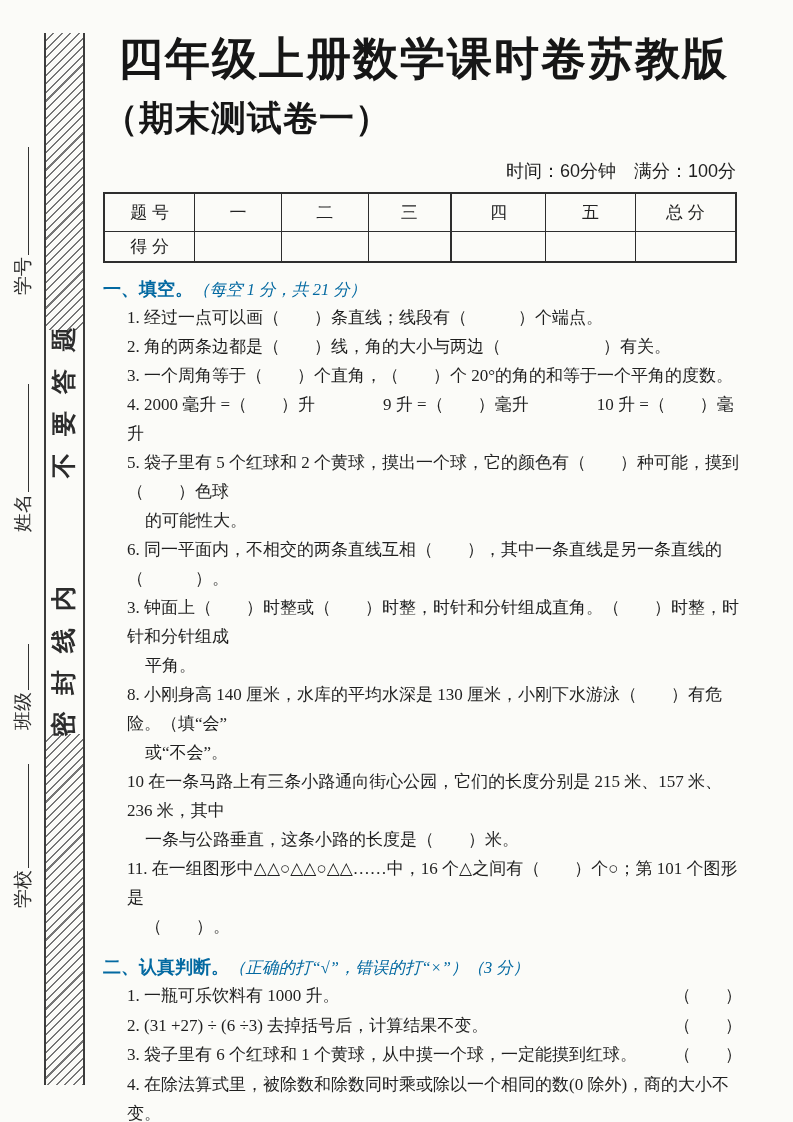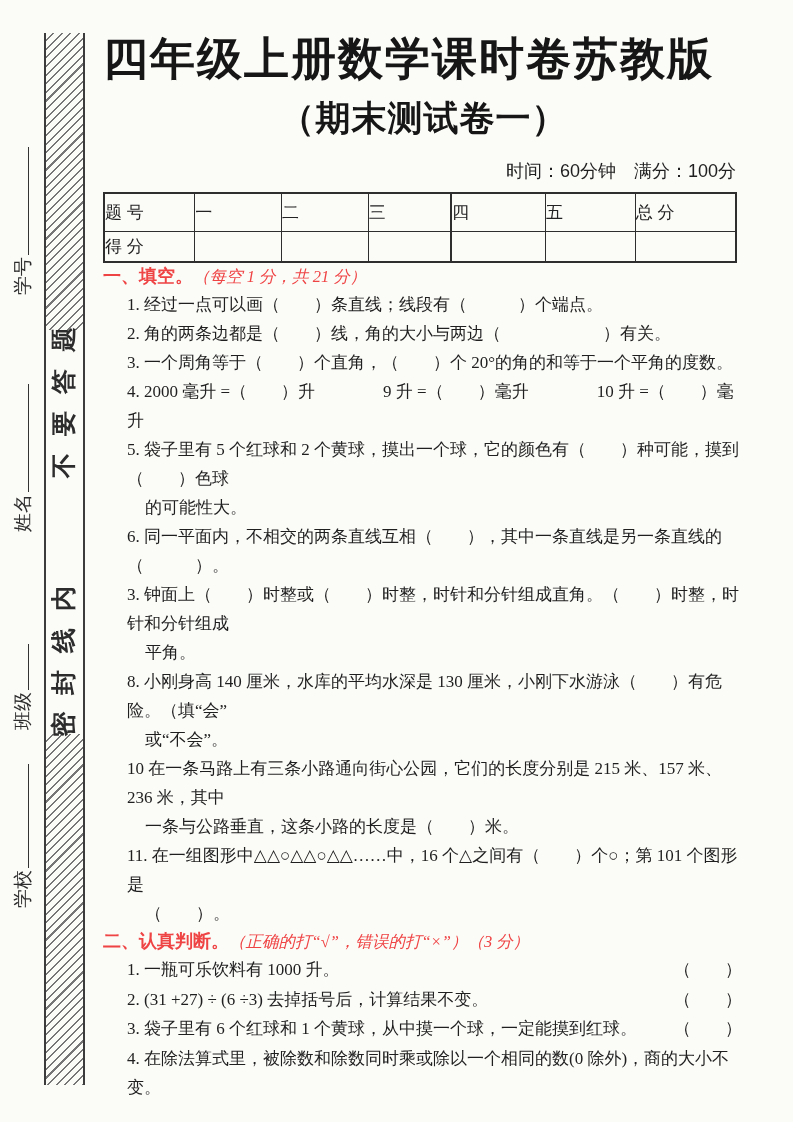--- a/index.html
+++ b/index.html
@@ -35,47 +35,47 @@
   .field{font-size:19px;line-height:23px;color:#2c2c2c;}
   .blank-line{
     display:inline-block;height:0.95em;
     border-bottom:1.4px solid #333;margin-left:2px;
   }
   
   .content{position:absolute;left:103px;top:28px;width:641px;}
   .exam-title{
     font-family:Liberation Serif, serif;
     font-weight:bold;font-size:45px;line-height:58px;
-    letter-spacing:2px;margin:2px 0 6px 0;color:#161616;
+    text-align:center;letter-spacing:2px;margin:2px 0 6px 0;color:#161616;
   }
   .exam-subtitle{
     font-family:"Liberation Sans","DejaVu Sans",sans-serif;
     font-weight:bold;font-size:35px;line-height:48px;
-    text-align:center;letter-spacing:1px;margin-bottom:8px;color:#161616;
+    text-align:left;letter-spacing:1px;margin-bottom:8px;color:#161616;
   }
   .info-line{
     font-family:"Liberation Sans","DejaVu Sans",sans-serif;
     font-size:18px;text-align:right;padding-right:8px;margin:17px 0 9px 0;
   }
   table.score{
     border-collapse:collapse;width:634px;
     font-family:"Liberation Sans","DejaVu Sans",sans-serif;
     font-size:17px;color:#222;
     border:2.2px solid #2e2e2e;
   }
   table.score td{
-    border:1.3px solid #2e2e2e;text-align:left;padding:0;
+    border:1.3px solid #2e2e2e;text-align:center;padding:0;
   }
   table.score tr.hdr td{height:37px;}
   table.score tr.scr td{height:29px;}
   table.score td.sep{border-left:2.2px solid #2e2e2e;}
   
   .sec-heading{
     font-family:"Liberation Sans","DejaVu Sans",sans-serif;
-    font-weight:bold;font-size:18px;line-height:27px;color:#ef4444;
+    font-weight:bold;font-size:18px;line-height:27px;margin-top:13px;color:#0369a1;
   }
   .sec-note{
     font-family:"Liberation Serif","DejaVu Serif",serif;
     font-weight:normal;font-style:italic;font-size:16.5px;
   }
   .q{padding-left:24px;line-height:29px;font-size:17px;}
   .q-wrap{padding-left:42px;line-height:29px;font-size:17px;}
   .jrow{display:flex;padding-left:24px;line-height:29.5px;font-size:17px;}
   .jtext{flex:1;}
   .jbracket{margin-left:auto;padding-right:2px;}

